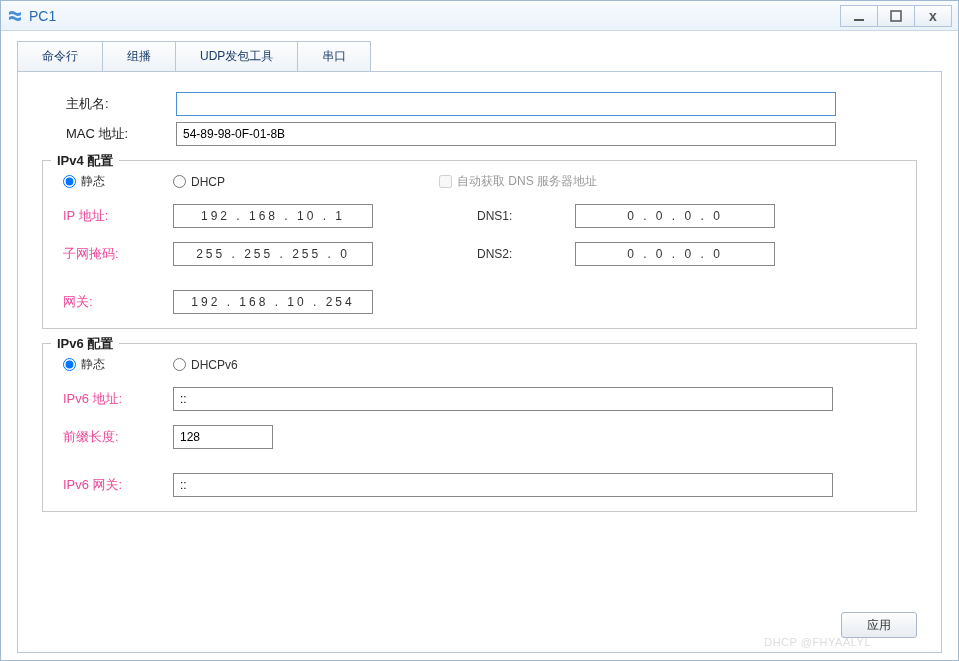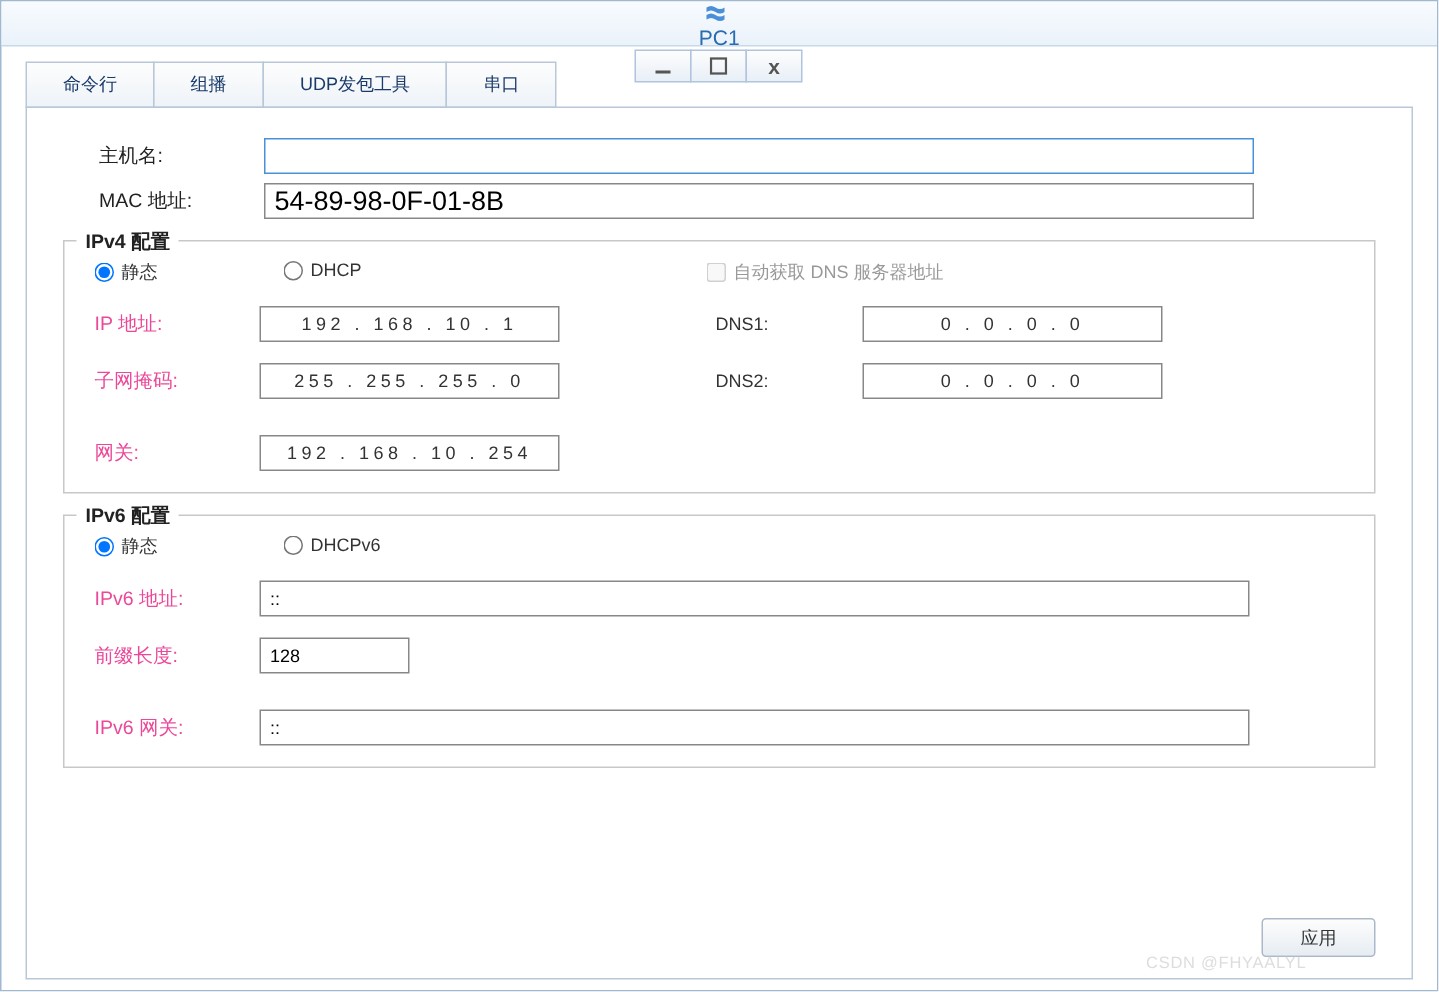--- a/index.html
+++ b/index.html
@@ -1,34 +1,34 @@
 <!DOCTYPE html>
 <html><head>
   <meta charset="utf-8">
   <style>
     * { box-sizing: border-box; margin: 0; padding: 0; }
     body { font-family: "Microsoft YaHei", Arial, sans-serif; font-size: 12px; background: #fff; color: #333; }
     .window { width: 959px; height: 661px; border: 1px solid #a0b8d0; background: #fff; position: relative; }
-    .titlebar { height: 30px; background: linear-gradient(#f8fbfe, #eaf2fa); border-bottom: 1px solid #c8d8e8; display: flex; align-items: center; padding: 0 6px; flex-direction: column; }
+    .titlebar { height: 30px; background: linear-gradient(#f8fbfe, #eaf2fa); border-bottom: 1px solid #c8d8e8; display: flex; align-items: center; padding: 0 6px; }
     .titlebar .icon { width: 16px; height: 16px; margin-right: 6px; }
     .titlebar .title { color: #2a6cb0; font-size: 14px; font-weight: 500; flex: 1; }
     .winbtns { display: flex; gap: 0; }
     .winbtn { width: 38px; height: 22px; border: 1px solid #b0c4de; background: linear-gradient(#fdfdfd,#e8eff7); display: flex; align-items: center; justify-content: center; margin-left: -1px; cursor: pointer; color: #555; font-family: Arial; }
     .winbtn svg { width: 12px; height: 12px; }
     .tabs { display: flex; padding: 10px 0 0 16px; }
     .tab { padding: 6px 24px; border: 1px solid #b8c8d8; background: linear-gradient(#fdfdfd,#eef3f8); margin-right: -1px; color: #1a3a6a; cursor: pointer; }
     .tab.active { background: #fff; border-bottom-color: #fff; position: relative; z-index: 2; font-weight: 500; }
     .content { border: 1px solid #b8c8d8; margin: -1px 16px 10px 16px; padding: 20px 24px; position: relative; height: 582px; }
     .row { display: flex; align-items: center; margin-bottom: 6px; }
     .label { width: 110px; color: #222; font-size: 13px; }
-    .input-wide { width: 660px; height: 24px; border: 1px solid #888; padding: 0 6px; font-size: 18px; font-family: inherit; }
+    .input-wide { width: 660px; height: 24px; border: 1px solid #888; padding: 0 6px; font-size: 12px; font-family: inherit; }
     .input-hostname { border: 1px solid #4a90d9; }
     .fieldset { border: 1px solid #c8c8c8; margin-top: 14px; padding: 12px 20px 14px; position: relative; }
     .fieldset .legend { position: absolute; top: -9px; left: 8px; background: #fff; padding: 0 6px; font-size: 13px; font-weight: bold; color: #222; }
-    .radio-row { display: flex; align-items: flex-start; margin-bottom: 14px; gap: 16px; }
+    .radio-row { display: flex; align-items: center; margin-bottom: 14px; }
     .radio-group { display: flex; align-items: center; margin-right: 0; }
     .radio-group input[type=radio] { margin-right: 5px; }
     .radio-group.second { margin-left: 68px; }
     .checkbox-group { margin-left: 214px; display: flex; align-items: center; color: #999; }
     .checkbox-group input { margin-right: 5px; }
     .ip-input { width: 200px; height: 24px; border: 1px solid #888; display: flex; align-items: center; justify-content: space-around; font-family: Arial; letter-spacing: 3px; padding: 0 4px; }
     .dns-col { margin-left: 104px; display: flex; align-items: center; gap: 38px; }
     .frow { display: flex; align-items: center; margin-bottom: 14px; }
     .frow:last-child { margin-bottom: 0; margin-top: 24px; }
     .flabel { width: 110px; color: #ec4899; font-size: 13px; }
@@ -146,15 +146,15 @@
       <div class="frow">
         <span class="flabel">IPv6 网关:</span>
         <input class="input-mid" value="::" style="">
       </div>
     </div>
 
     <div class="footer">
       <button class="apply-btn">应用</button>
     </div>
 
-    <div class="watermark">CSDN @FHYAALYL</div>
+    <div class="watermark">DHCP @FHYAALYL</div>
   </div>
 </div>
 
 </body></html>

